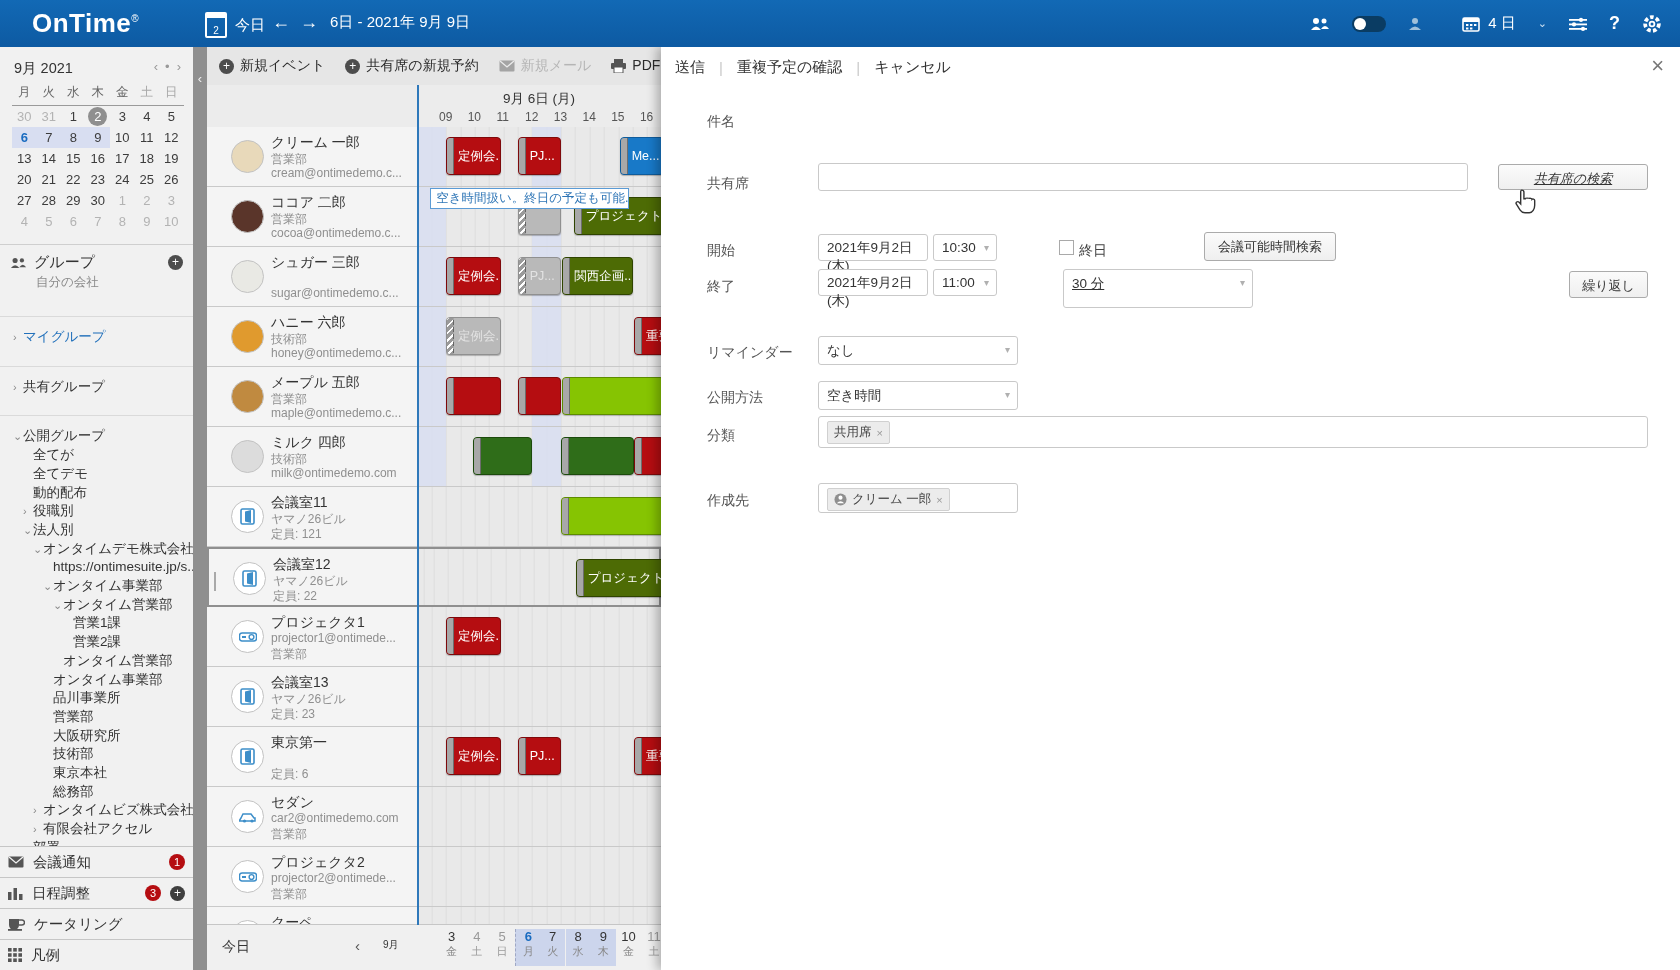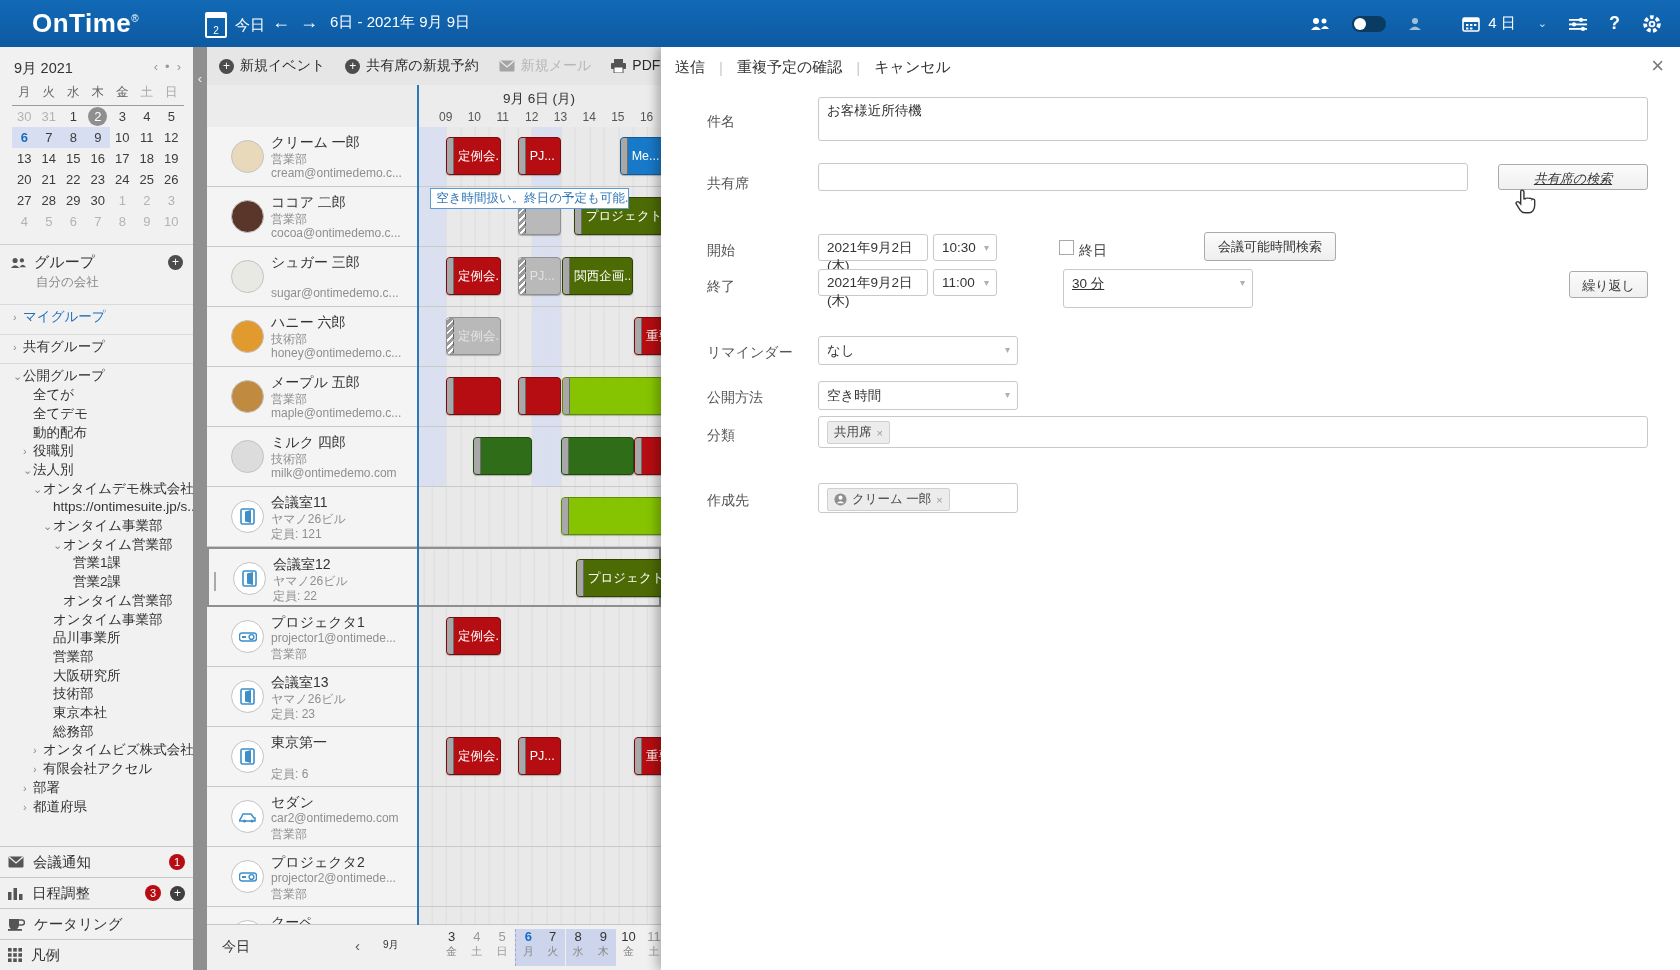--- a/index.html
+++ b/index.html
@@ -36,21 +36,21 @@
   .mc-day.sel{color:#1a6cc0;font-weight:bold;}
   .mc-day.today span{display:inline-block;width:19px;height:19px;line-height:19px;border-radius:50%;
                      background:#8f8f8f;color:#fff;}
   .groups{border-top:1px solid #cfcfcf;margin-top:8px;padding-top:8px;}
   .grp-head{display:flex;align-items:center;gap:7px;padding:0 10px;font-size:15px;color:#333;}
   .grp-add{margin-left:auto;width:15px;height:15px;border-radius:50%;background:#4d4d4d;color:#fff;
            font-size:12px;line-height:15px;text-align:center;}
   .grp-sub{padding:2px 10px 6px 36px;font-size:12.5px;color:#8a8a8a;}
   .tree{font-size:13.5px;color:#333;}
   .tree-item{line-height:18.7px;white-space:nowrap;overflow:hidden;cursor:default;}
-  .tree-item.sep{border-top:1px solid #dadada;margin-top:7px;padding-top:3px;}
+  .tree-item.sep{border-top:1px solid #dadada;margin-top:19px;padding-top:11px;}
   .tree-item .arr{color:#8a8a8a;font-size:11px;display:inline-block;width:10px;}
   .tree-item.accent{color:#2170bb;}
   .sb-foot{position:absolute;left:0;right:0;bottom:0;background:#f1f1f1;}
   .sbf-row{display:flex;align-items:center;gap:9px;height:30px;border-top:1px solid #c6c6c6;
            padding:0 8px;font-size:14.5px;color:#333;}
   .badge{margin-left:auto;min-width:16px;height:16px;border-radius:50%;background:#b50d11;color:#fff;
          font-size:11px;line-height:16px;text-align:center;}
   .sbf-plus{width:15px;height:15px;border-radius:50%;background:#3f3f3f;color:#fff;font-size:12px;
             line-height:15px;text-align:center;}
   .collapse{position:absolute;left:193px;top:47px;width:14px;bottom:0;background:#8f8f8f;z-index:5;}
@@ -689,21 +689,20 @@
     <div class="p-toolbar">
       <span>送信</span>
       <span class="p-sep">|</span>
       <span>重複予定の確認</span>
       <span class="p-sep">|</span>
       <span>キャンセル</span>
     </div>
     <div class="p-close">×</div>
 
     <div class="flabel" style="top:66px;">件名</div>
-    <div class="ibox" style="left:157px;top:50px;width:830px;height:44px;">お客様近所待機</div>
 
     <div class="flabel" style="top:128px;">共有席</div>
     <div class="ibox" style="left:157px;top:116px;width:650px;height:28px;"></div>
     <div class="pbtn u" style="left:837px;top:117px;width:150px;height:26px;font-style:italic;">共有席の検索</div>
 
     <div class="flabel" style="top:195px;">開始</div>
     <div class="ibox" style="left:157px;top:187px;width:110px;height:27px;">2021年9月2日 (木)</div>
     <div class="selbox" style="left:272px;top:187px;width:64px;height:27px;"><span>10:30</span><span class="sc">▾</span></div>
     <span class="pchk" style="left:398px;top:193px;"></span>
     <div class="flabel" style="left:418px;top:195px;color:#444;">終日</div>

